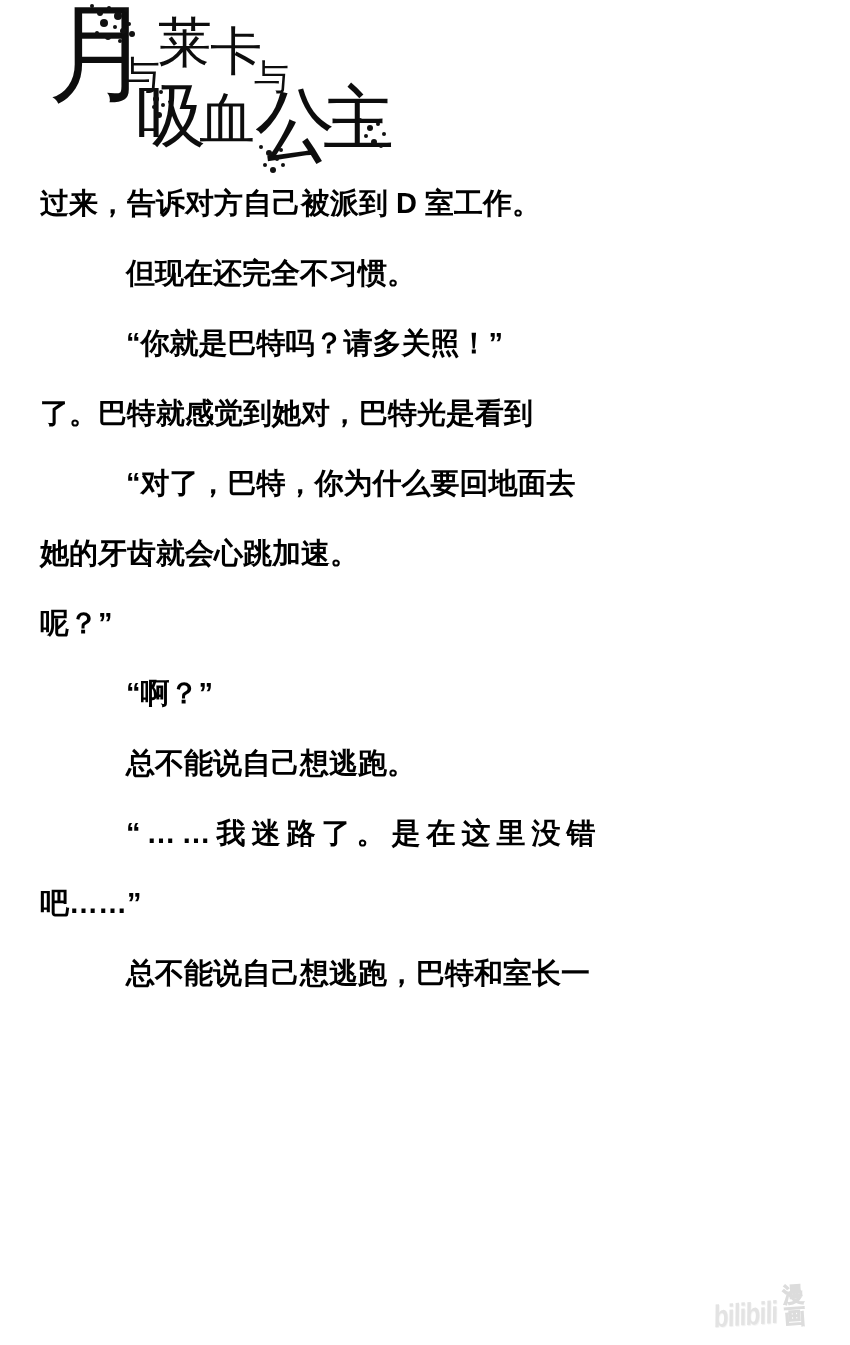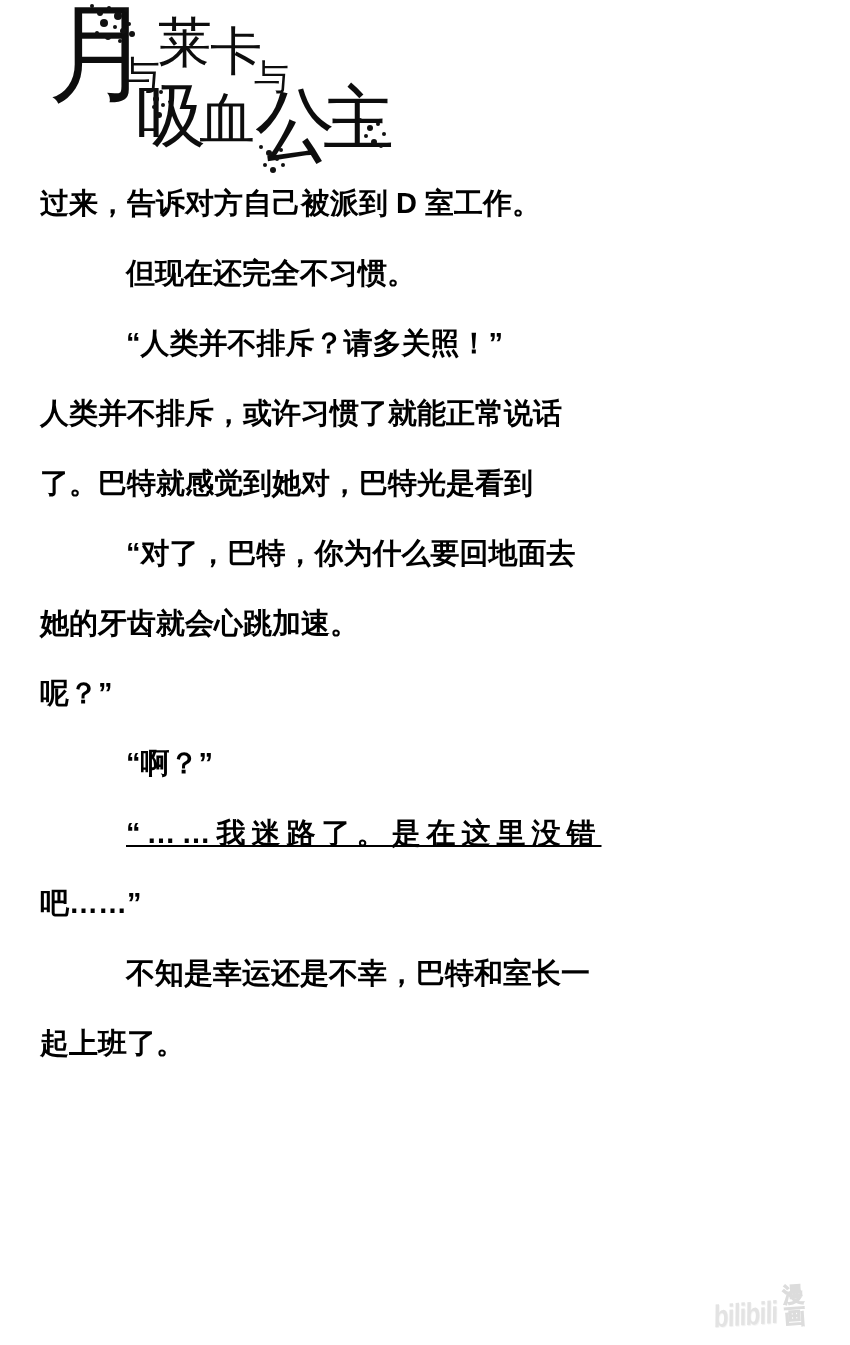--- a/index.html
+++ b/index.html
@@ -60,21 +60,21 @@
     left: 40px; top: 168px;
     width: 780px;
     font-size: 29px;
     line-height: 70px;
     font-weight: 700;
     color: #000000;
     letter-spacing: 0;
   }
   .line { white-space: nowrap; }
   .line.indent { padding-left: 86px; }
-  .line.spread { letter-spacing: 6px; text-decoration: underline; }
+  .line.spread { letter-spacing: 6px; }
 
   
   .watermark {
     position: absolute;
     left: 712px; top: 1286px;
     display: flex;
     align-items: flex-end;
     gap: 4px;
     transform: rotate(-4deg);
     color: #e3e3e3;
@@ -117,31 +117,30 @@
     <span class="lp lp-zhu">主</span>
     <i class="splat splat-a"></i>
     <i class="splat splat-b"></i>
     <i class="splat splat-c"></i>
     <i class="splat splat-d"></i>
   </header>
 
   <main class="text">
     <p class="line">过来，告诉对方自己被派到 D 室工作。</p>
     <p class="line indent">但现在还完全不习惯。</p>
-    <p class="line indent">“人类并不排斥？请多关照！”</p>
-    <p class="line">人类并不排斥，或许习惯了就能正常说话</p>
+    <p class="line indent">“你就是巴特吗？请多关照！”</p>
     <p class="line">了。巴特就感觉到她对，巴特光是看到</p>
     <p class="line indent">“对了，巴特，你为什么要回地面去</p>
     <p class="line">她的牙齿就会心跳加速。</p>
     <p class="line">呢？”</p>
     <p class="line indent">“啊？”</p>
+    <p class="line indent">总不能说自己想逃跑。</p>
     <p class="line indent spread">“……我迷路了。是在这里没错</p>
     <p class="line">吧……”</p>
-    <p class="line indent">不知是幸运还是不幸，巴特和室长一</p>
-    <p class="line">起上班了。</p>
+    <p class="line indent">总不能说自己想逃跑，巴特和室长一</p>
   </main>
 
   <div class="watermark">
     <span class="wm-brand">bilibili</span>
     <span class="wm-suffix">
       <span>漫</span>
       <span>画</span>
     </span>
   </div>
 

